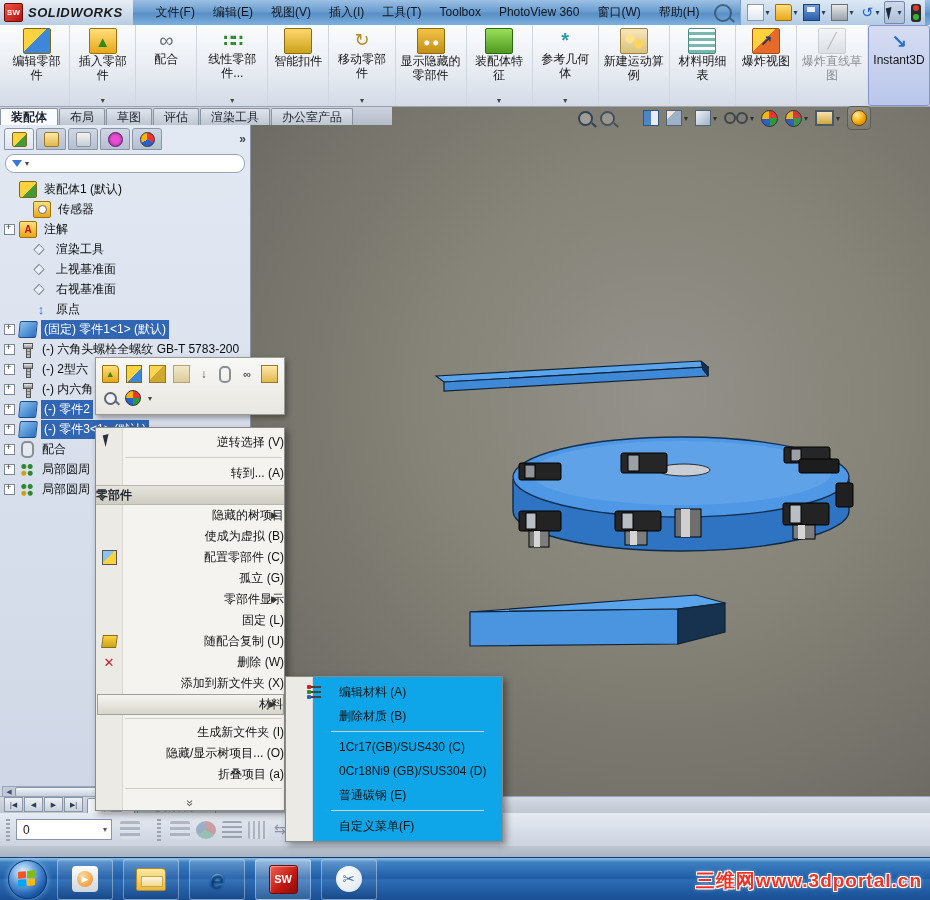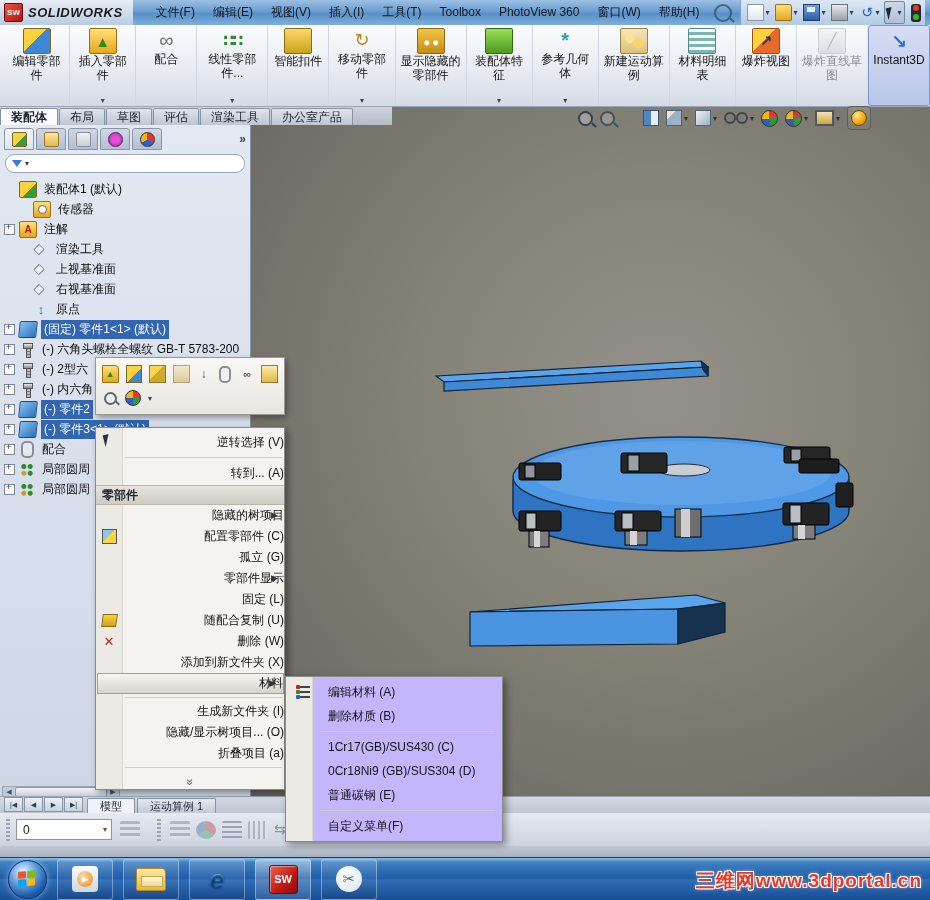--- a/index.html
+++ b/index.html
@@ -152,33 +152,33 @@
     padding:2px 0;box-sizing:border-box;}
   .cmenu::before{content:"";position:absolute;left:0;top:0;bottom:0;width:26px;background:#eceae4;border-right:1px solid #d8d6cf;}
   .cm-item{position:relative;height:21px;line-height:21px;font-size:12px;color:#141414;
     margin-left:27px;padding-left:8px;white-space:nowrap;text-align:right;}
   .cm-item .arr{position:absolute;right:6px;top:0;font-size:9px;color:#333;}
   .cm-item.hl{margin-left:1px;padding-left:34px;border:1px solid #a0a09a;height:19px;line-height:19px;
     background:linear-gradient(#f6f5f2,#d8d5ca);}
   .cm-item.hl .arr{right:7px;}
   .cm-ic{position:absolute;left:-22px;top:2px;width:16px;height:16px;display:flex;align-items:center;justify-content:center;}
   .cm-sep{height:1px;background:#d0cec6;margin:3px 2px 3px 29px;}
-  .cm-header{height:18px;line-height:18px;font-size:12px;font-weight:bold;color:#20262e;padding-left:6px;
+  .cm-header{height:18px;line-height:18px;font-size:12px;font-weight:bold;color:#20262e;
     background:linear-gradient(#e6e4dc,#cfccc2);border-top:1px solid #b8b6ae;border-bottom:1px solid #b8b6ae;
     position:relative;z-index:1;}
   .cm-chev{height:16px;text-align:center;color:#555;position:relative;z-index:1;}
   .cm-chev span{display:inline-block;transform:rotate(90deg);font-size:12px;letter-spacing:-2px;}
   .ic-cursor{width:0;height:0;border-left:6px solid #2a2f38;border-right:4px solid transparent;border-bottom:12px solid transparent;transform:rotate(-14deg);}
   .ic-x{color:#d02020;font-weight:bold;font-size:13px;}
   .ic-ypart{width:13px;height:11px;background:linear-gradient(#ffd23e,#caa21a);border:1px solid #8a6d10;transform:skewX(-8deg);}
   .ic-cfg{width:13px;height:13px;background:linear-gradient(135deg,#8ac4f0 45%,#ffd23e 45%);border:1px solid #555;}
   
   .mmenu{position:absolute;left:285px;top:676px;width:218px;z-index:60;
-    background:#c4b5fd;border:1px solid #8a8a86;box-shadow:3px 3px 7px rgba(0,0,0,.4);
-    padding:3px 5px;box-sizing:border-box;}
+    background:#0ea5e9;border:1px solid #8a8a86;box-shadow:3px 3px 7px rgba(0,0,0,.4);
+    padding:3px 16px;box-sizing:border-box;}
   .mmenu::before{content:"";position:absolute;left:0;top:0;bottom:0;width:26px;background:#eceae4;border-right:1px solid #d8d6cf;}
   .mm-item{position:relative;height:24px;line-height:24px;font-size:12px;color:#141414;margin-left:27px;padding-left:10px;white-space:nowrap;}
   .mm-sep{height:1px;background:#d0cec6;margin:3px 2px 3px 29px;}
   .ic-matlist{position:absolute;left:-22px;top:5px;width:14px;height:14px;
     background:linear-gradient(90deg,rgba(0,0,0,0) 0 4px,#444 4px 14px) no-repeat 0 1px/14px 2px,
                radial-gradient(circle at 2px 2px,#d02020 2px,rgba(0,0,0,0) 2.5px),
                radial-gradient(circle at 2px 7px,#2e8a2e 2px,rgba(0,0,0,0) 2.5px),
                radial-gradient(circle at 2px 12px,#2a5fd0 2px,rgba(0,0,0,0) 2.5px),
                linear-gradient(rgba(0,0,0,0),rgba(0,0,0,0));}
   .ic-matlist::after{content:"";position:absolute;left:4px;top:6px;width:10px;height:2px;background:#444;box-shadow:0 5px 0 #444;}
@@ -593,20 +593,21 @@
   </div>
 
   <div class="cmenu">
     <div class="cm-item" style="height:24px;line-height:24px"><span class="cm-ic">
           <span class="ic-cursor"></span>
         </span><span>逆转选择 (V)</span></div>
     <div class="cm-sep"></div>
     <div class="cm-item" style="height:24px;line-height:24px"><span>转到... (A)</span></div>
     <div class="cm-header">零部件</div>
     <div class="cm-item"><span>隐藏的树项目</span><span class="arr">▶</span></div>
+    <div class="cm-item"><span>使成为虚拟 (B)</span></div>
     <div class="cm-item"><span class="cm-ic">
           <span class="ic-cfg"></span>
         </span><span>配置零部件 (C)</span></div>
     <div class="cm-item"><span>孤立 (G)</span></div>
     <div class="cm-item"><span>零部件显示</span><span class="arr">▶</span></div>
     <div class="cm-item"><span>固定 (L)</span></div>
     <div class="cm-item"><span class="cm-ic">
           <span class="ic-ypart"></span>
         </span><span>随配合复制 (U)</span></div>
     <div class="cm-item"><span class="cm-ic ic-x">✕</span><span>删除 (W)</span></div>

